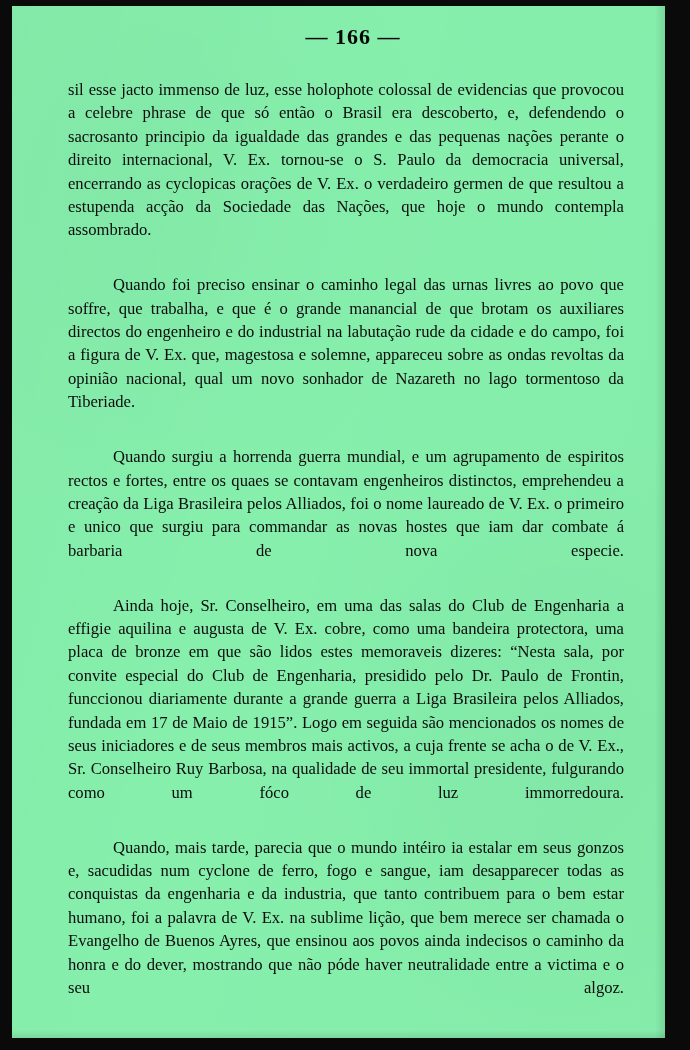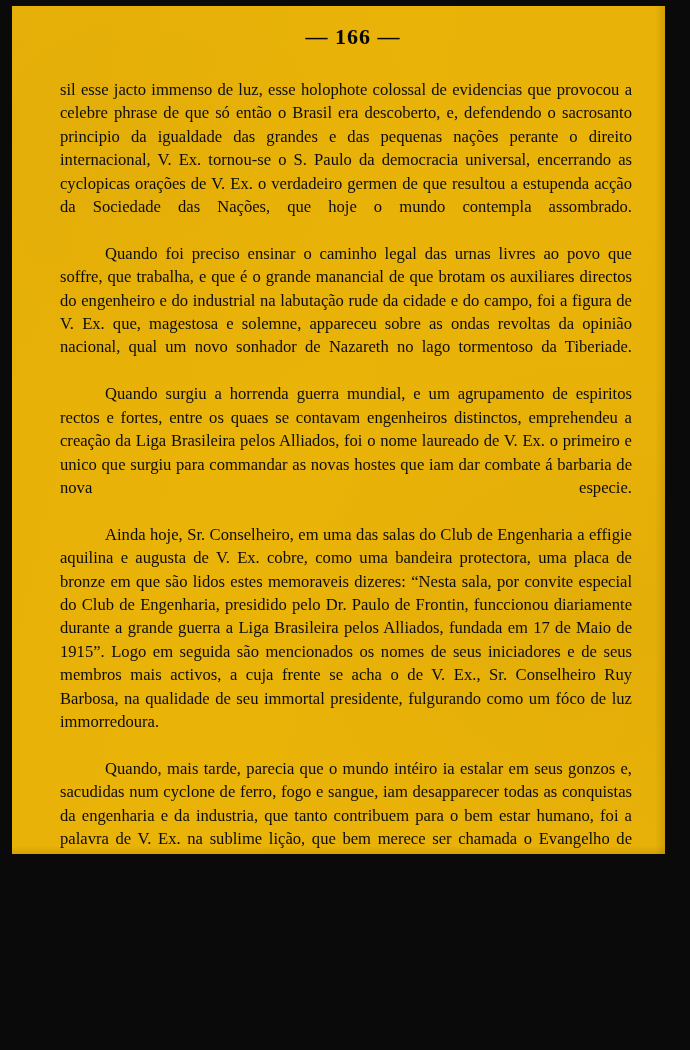--- a/index.html
+++ b/index.html
@@ -17,22 +17,22 @@
     overflow: hidden;
     box-sizing: border-box;
   }
 
   
   .paper {
     position: absolute;
     left: 12px;
     top: 6px;
     width: 653px;
-    height: 848px;
-    background: #eab308;
+    height: 1032px;
+    background: #86efac;
     box-sizing: border-box;
     overflow: hidden;
   }
 
   
   .paper-grain {
     position: absolute;
     inset: 0;
     pointer-events: none;
     background:
@@ -63,21 +63,21 @@
     font-family: "Liberation Serif", "DejaVu Serif", serif;
     font-size: 16.6px;
     line-height: 23.4px;
     color: #0c0c0c;
     text-align: justify;
     text-justify: inter-word;
     -webkit-font-smoothing: none;
   }
 
   .body-text p {
-    margin: 0;
+    margin: 8px;
     text-indent: 45px;
     hyphens: manual;
   }
 
   
   .body-text p.continuation {
     text-indent: 0;
   }
 
   

